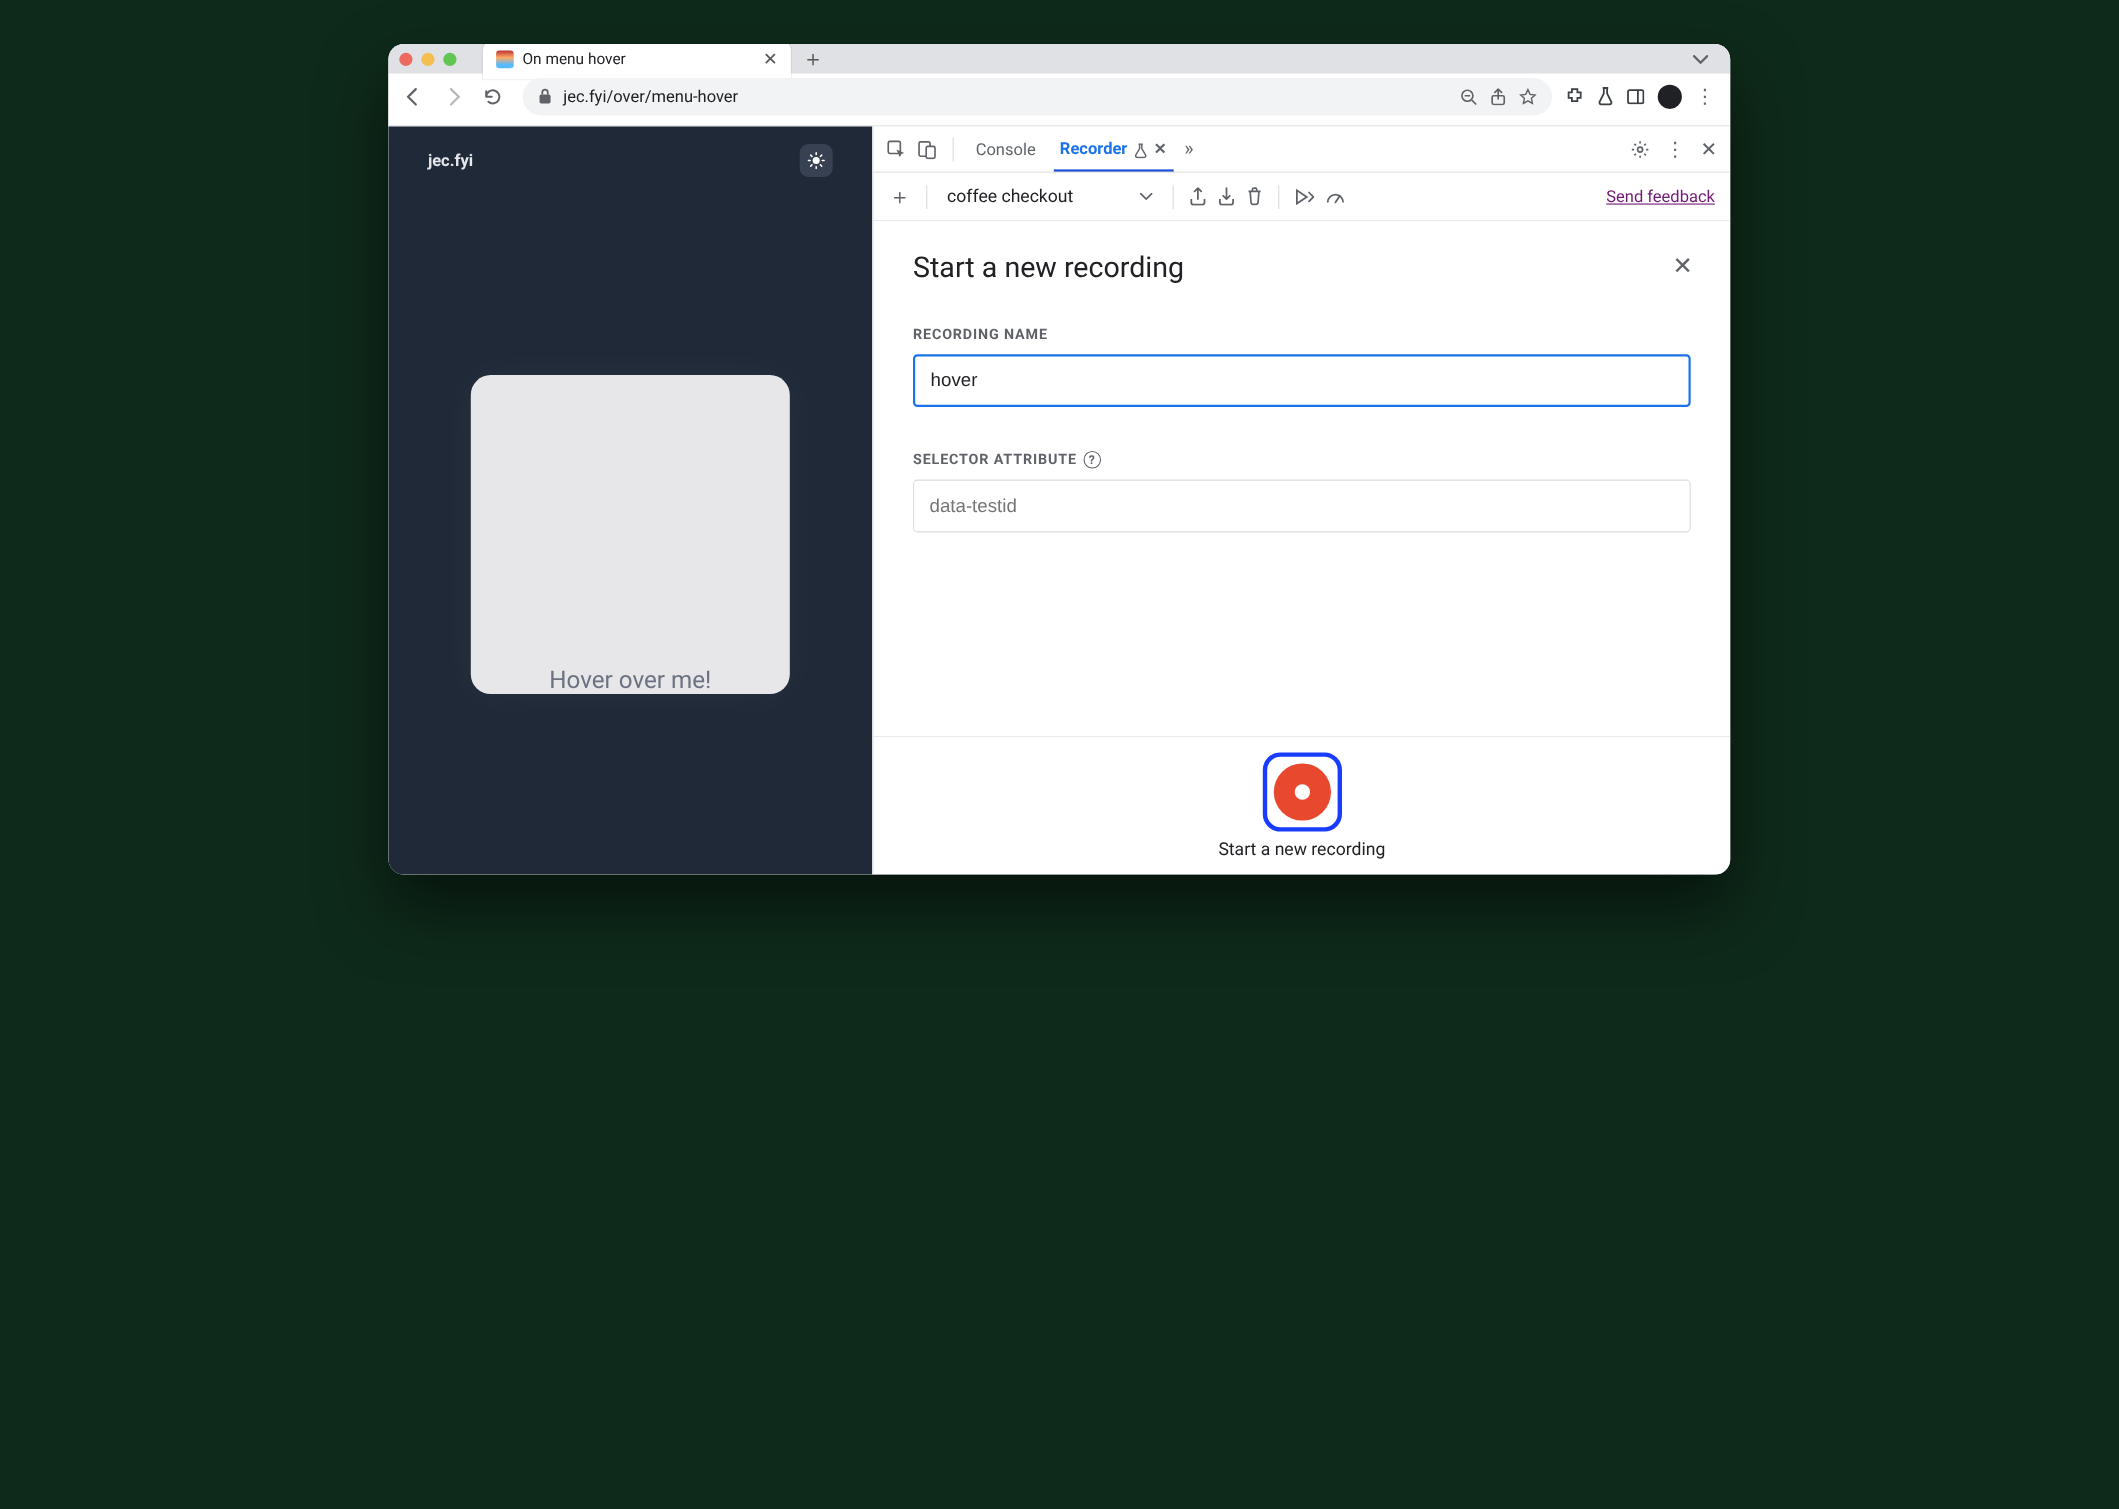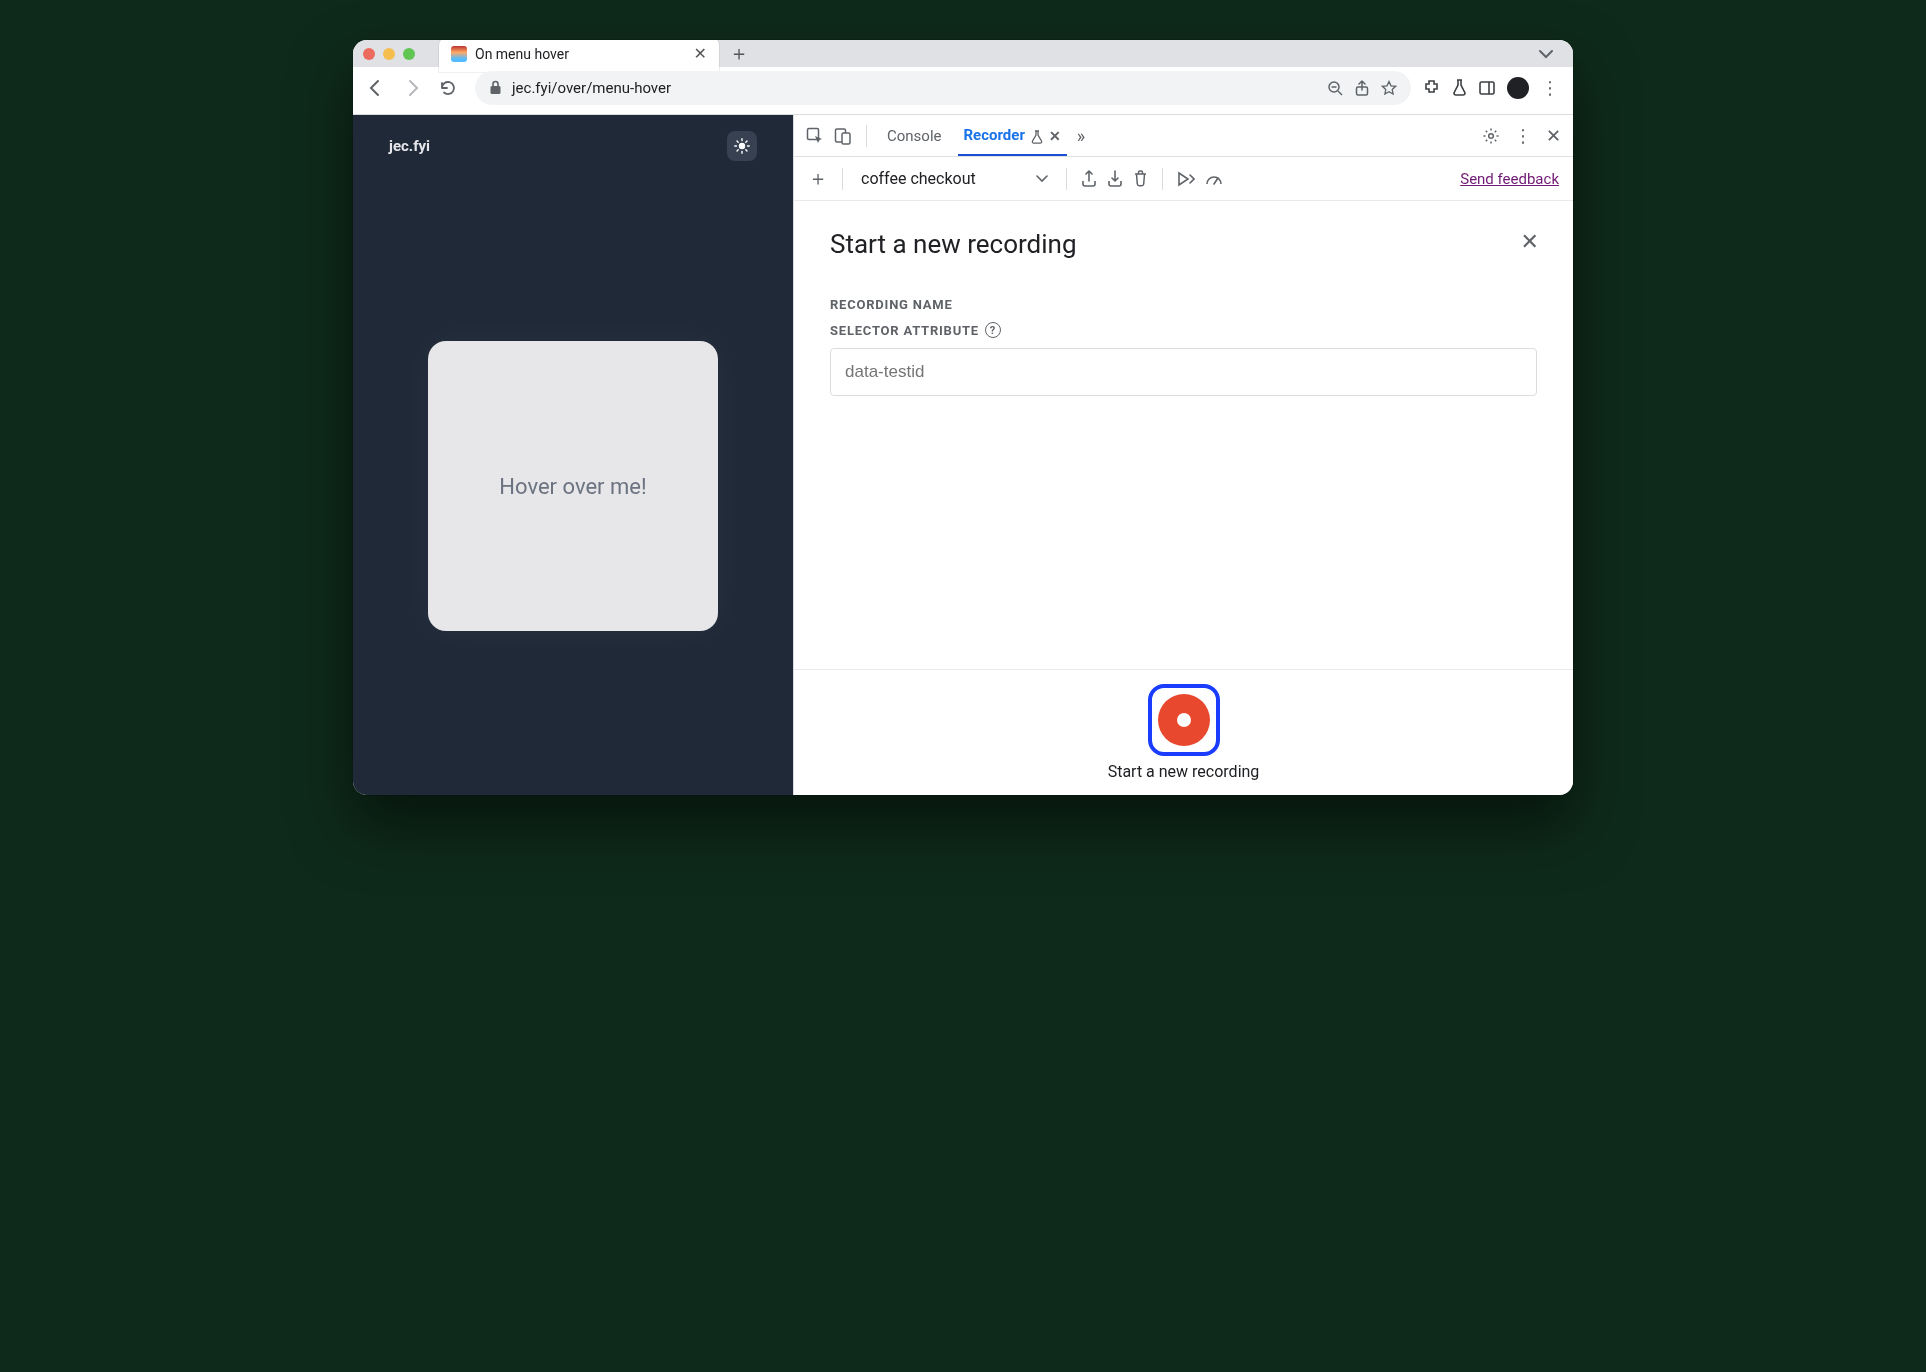--- a/index.html
+++ b/index.html
@@ -68,21 +68,21 @@
   .page{
     width:440px; background:#1f2937;
     color:#e5e7eb; display:flex; flex-direction:column;
   }
   .page-header{display:flex;align-items:center;justify-content:space-between;padding:16px 36px;}
   .brand{font-weight:700;font-size:15px;}
   .sun{width:30px;height:30px;border-radius:8px;background:#374151;display:flex;align-items:center;justify-content:center;color:#fff;font-size:14px;cursor:pointer;}
   .page-body{flex:1;display:flex;align-items:center;justify-content:center;}
   .card{
     width:290px;height:290px;background:#e7e7ea;border-radius:18px;
-    display:flex;align-items:center;justify-content:center;
+    display:flex;align-items:flex-end;justify-content:center;
     color:#6b7280;font-size:22px; box-shadow:0 0 40px rgba(255,255,255,.04);
   }
 
   
   .devtools{flex:1;background:#fff;display:flex;flex-direction:column;border-left:1px solid #dadce0;}
   .dt-tabs{
     display:flex;align-items:center;gap:10px;height:42px;
     padding:0 12px;border-bottom:1px solid #e0e0e0;color:#5f6368;
   }
   .dt-tabs .ic{font-size:15px;cursor:pointer;}
@@ -323,20 +323,21 @@
             </svg>
           </span>
         <a class="feedback">Send feedback</a>
       </div>
 
       <div class="panel">
         <span class="close-x">✕</span>
         <h1>Start a new recording</h1>
 
         <div class="field-label">RECORDING NAME</div>
+        <input class="text-input" autofocus="" value="hover" style="">
 
         <div class="field-label">
           <span>SELECTOR ATTRIBUTE</span>
           <span class="help">?</span>
         </div>
         <input class="text-input plain" placeholder="data-testid" style="">
       </div>
 
       <div class="bottombar">
         <div class="recbtn-wrap">

